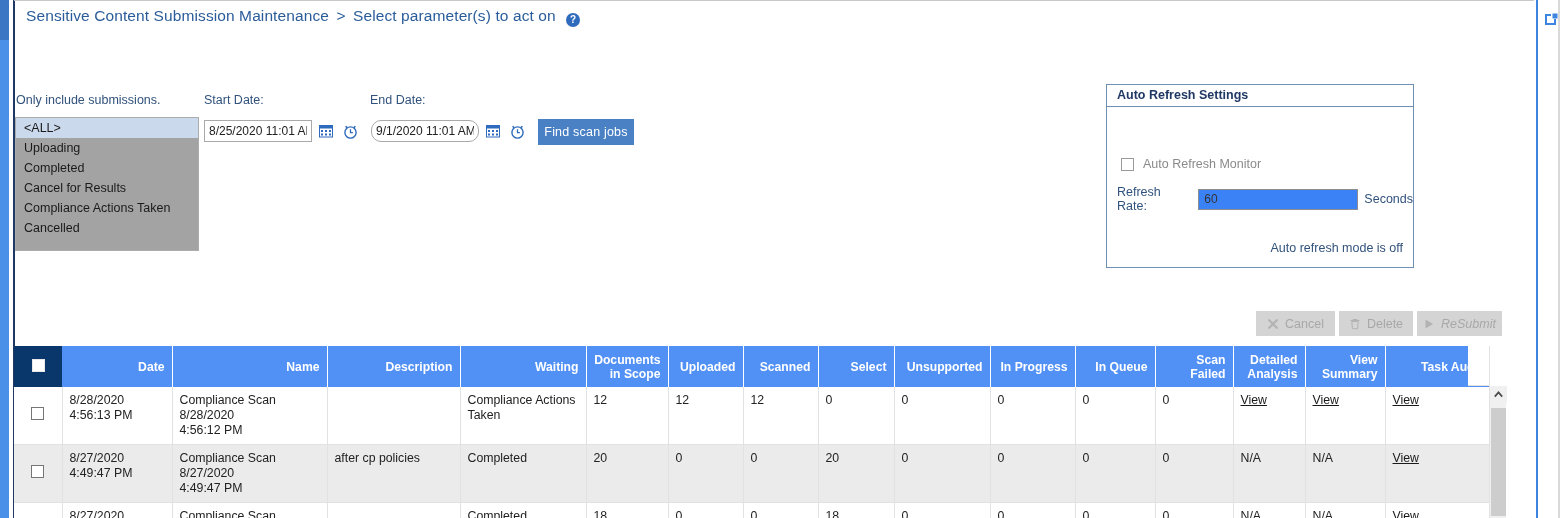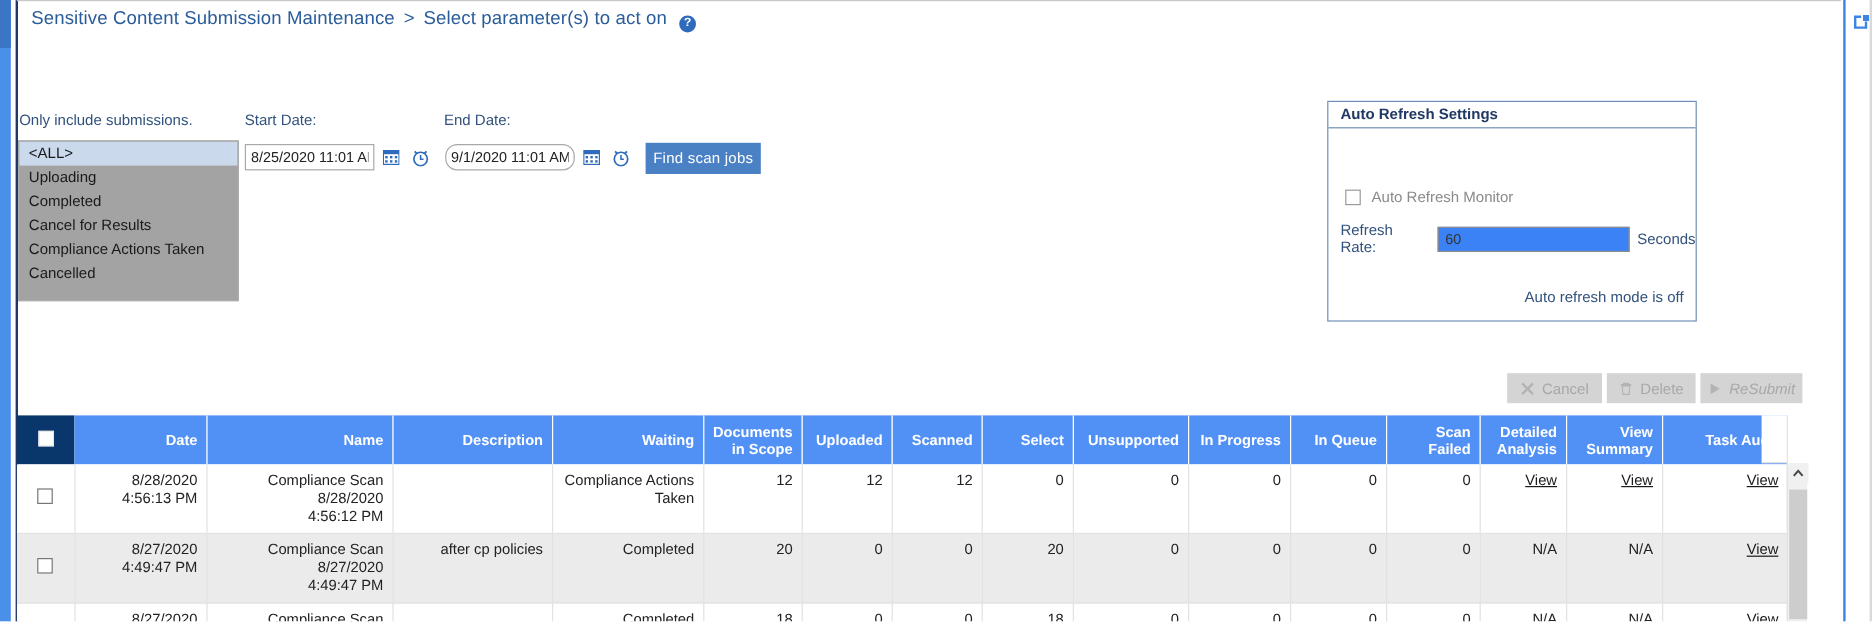--- a/index.html
+++ b/index.html
@@ -164,21 +164,21 @@
   table.grid th.cbcol {
     background: #09376b; padding: 0; text-align: center; border-right: 0;
   }
   th .hdr-cb {
     display: inline-block; width: 13px; height: 13px;
     background: #fff; border: 1px solid #e8e8e8;
   }
   table.grid td {
     font-size: 12.3px; color: #222; padding: 6px 7px; vertical-align: top;
     border-right: 1px solid #e2e2e2; border-bottom: 1px solid #e2e2e2;
-    line-height: 15px; height: 40px; background: #fff; text-align: right;
+    line-height: 15px; height: 40px; background: #fff;
   }
   table.grid tr.alt td { background: #ebebeb; }
   table.grid td.cbcol { text-align: center; vertical-align: middle; }
   td .row-cb {
     display: inline-block; width: 13px; height: 13px;
     border: 1px solid #767676; background: #fff;
   }
   .vlink {
     color: #1a1a1a; text-decoration: underline; cursor: pointer;
     font-size: 12.3px;

